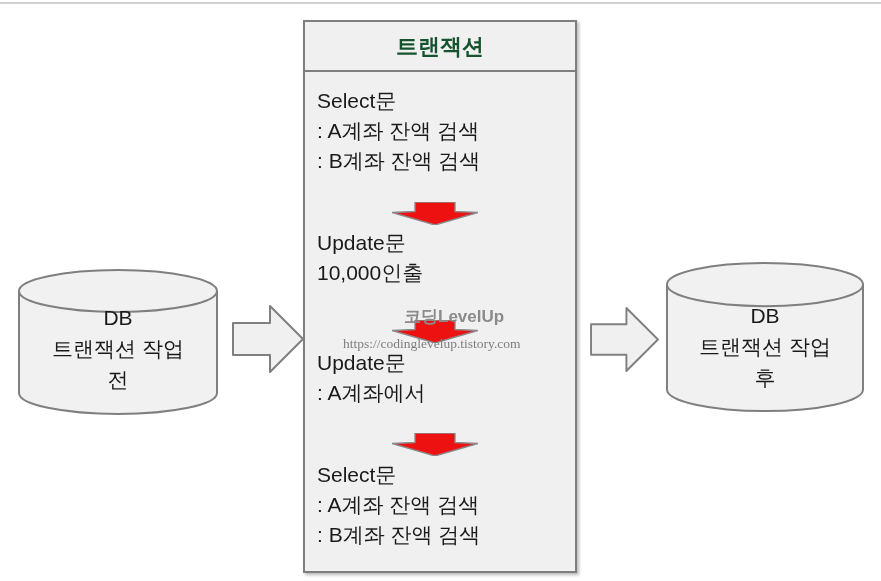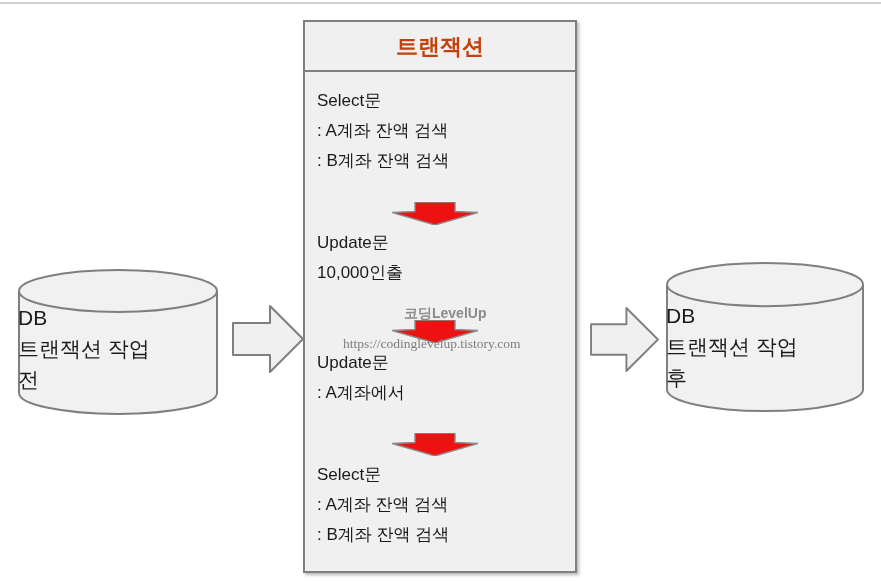--- a/index.html
+++ b/index.html
@@ -13,62 +13,62 @@
   }
   .topline{
     position:absolute;left:0;top:2px;width:881px;height:2px;
     background:#d0d0d0;
   }
   
   .db{position:absolute;}
   .db svg{display:block;}
   .db-label{
     position:absolute;left:0;width:100%;
-    text-align:left;font-size:21px;line-height:31px;color:#1a1a1a;
+    text-align:center;font-size:21px;line-height:31px;color:#1a1a1a;
   }
   .db-left{left:18px;top:269px;width:200px;height:146px;}
   .db-left .db-label{top:33px;}
   .db-right{left:666px;top:262px;width:198px;height:150px;}
   .db-right .db-label{top:38px;}
   
   .flow-arrow{position:absolute;}
   .flow-arrow.left{left:232px;top:305px;}
   .flow-arrow.right{left:587px;top:307px;}
   
   .txbox{
     position:absolute;left:303px;top:20px;width:274px;height:553px;
     box-sizing:border-box;
     background:#f0f0f0;
     border:2px solid #7f7f7f;
     box-shadow:2px 2px 3px rgba(0,0,0,0.28);
   }
   .tx-header{
     position:absolute;left:0;top:0;width:100%;height:50px;
     line-height:50px;text-align:center;
-    font-size:22px;font-weight:bold;color:#c2410c;
+    font-size:22px;font-weight:bold;color:#14532d;
     border-bottom:2px solid #7f7f7f;
     box-sizing:border-box;
   }
   .tx-step{
     position:absolute;left:12px;width:250px;
-    font-size:17px;line-height:30px;color:#1a1a1a;
+    font-size:21px;line-height:30px;color:#1a1a1a;
     white-space:nowrap;
   }
   .tx-step-1{top:64px;}
   .tx-step-2{top:206px;}
   .tx-step-3{top:326px;}
   .tx-step-4{top:438px;}
   .red-arrow{position:absolute;left:87px;z-index:2;}
   .red-arrow-1{top:180px;}
   .red-arrow-2{top:298px;}
   .red-arrow-3{top:411px;}
   
   .wm-brand{
     position:absolute;left:404px;top:305px;z-index:6;
-    font-size:14px;font-weight:bold;color:#8b8b8b;
+    font-size:17px;font-weight:bold;color:#8b8b8b;
     font-family:"Liberation Sans","DejaVu Sans",sans-serif;
   }
   .wm-url{
     position:absolute;left:343px;top:336px;z-index:6;
     font-size:13.5px;color:#7e7e7e;
     font-family:"Liberation Serif","DejaVu Serif",serif;
   }
 </style>
 </head>
 <body>

